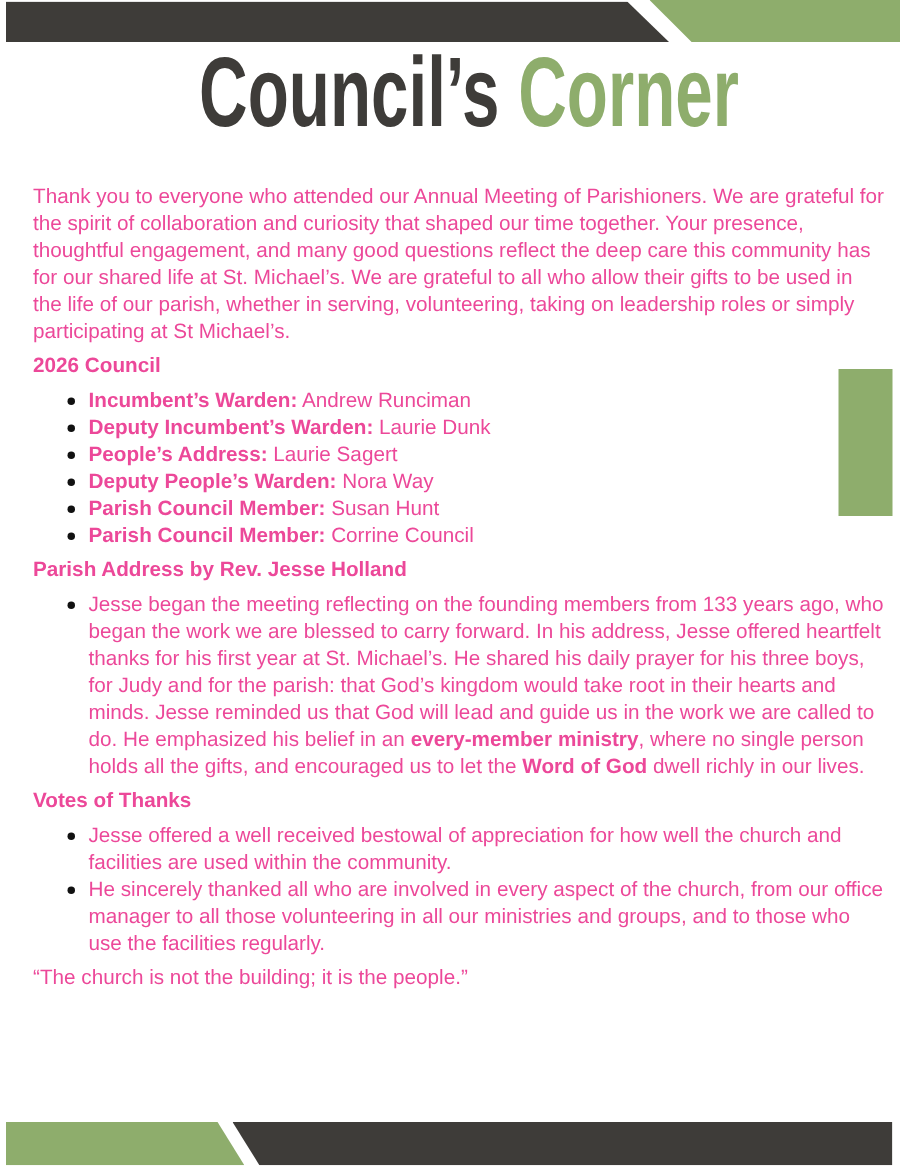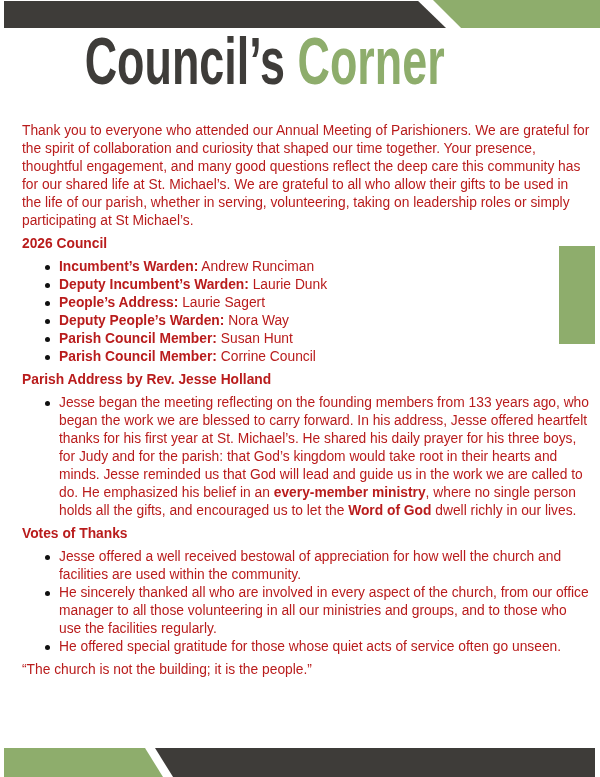--- a/index.html
+++ b/index.html
@@ -22,35 +22,35 @@
     clip-path:polygon(0 0,100% 0,100% 100%,16.8% 100%);}
   .side-green{left:559px;top:246px;width:36px;height:98px;}
   .bottom-green{left:4px;top:748px;width:159px;height:29px;
     clip-path:polygon(0 0,88.7% 0,100% 100%,0 100%);}
   .bottom-dark{left:155px;top:748px;width:440px;height:29px;
     clip-path:polygon(0 0,100% 0,100% 100%,4.1% 100%);}
 
   
   .title-wrap{
     position:absolute;top:28px;left:0;width:544px;
-    text-align:left;line-height:66px;white-space:nowrap;
+    text-align:right;line-height:66px;white-space:nowrap;padding-left:33px;
   }
   .title-inner{
     display:inline-block;
     transform:scaleX(0.68);
     transform-origin:center top;
     font-size:66px;font-weight:bold;letter-spacing:0;
   }
   .title-dark{color:#3e3c39;}
   .title-green{color:#8ead6c;}
 
   
   .content{
     position:absolute;left:22px;top:0;width:568px;
-    font-size:13.8px;line-height:18px;color:#b91c1c;
+    font-size:13.8px;line-height:18px;color:#ec4899;
   }
   .content .blk{margin:5px 0 0 0;}
   .content .intro{margin-top:122px;}
   .heading{font-weight:bold;}
   ul.blist{list-style:none;padding:0;margin:5px 0 0 0;}
   ul.blist li{position:relative;padding-left:37px;margin:0;}
   ul.blist li::before{
     content:"";position:absolute;left:23px;top:6.5px;
     width:5px;height:5px;border-radius:50%;background:#111;
   }
@@ -94,19 +94,18 @@
 
     <ul class="blist">
       <li><span>Jesse began the meeting reflecting on the founding members from 133 years ago, who began the work we are blessed to carry forward. In his address, Jesse offered heartfelt thanks for his first year at St. Michael’s.  He shared his daily prayer for his three boys, for Judy and for the parish: that God’s kingdom would take root in their hearts and minds. Jesse reminded us that God will lead and guide us in the work we are called to do. He emphasized his belief in an </span><b>every-member ministry</b><span>, where no single person holds all the gifts, and encouraged us to let the </span><b>Word of God</b><span> dwell richly in our lives.</span></li>
     </ul>
 
     <p class="blk heading">Votes of Thanks</p>
 
     <ul class="blist">
       <li>Jesse offered a well received bestowal of appreciation for how well the church and facilities are used within the community.</li>
       <li>He sincerely thanked all who are involved in every aspect of the church, from our office manager to all those volunteering in all our ministries and groups, and to those who use the facilities regularly.</li>
-      <li>He offered special gratitude for those whose quiet acts of service often go unseen.</li>
     </ul>
 
     <p class="blk">“The church is not the building; it is the people.”</p>
 
   </div>
 </div>
 
 </body></html>

